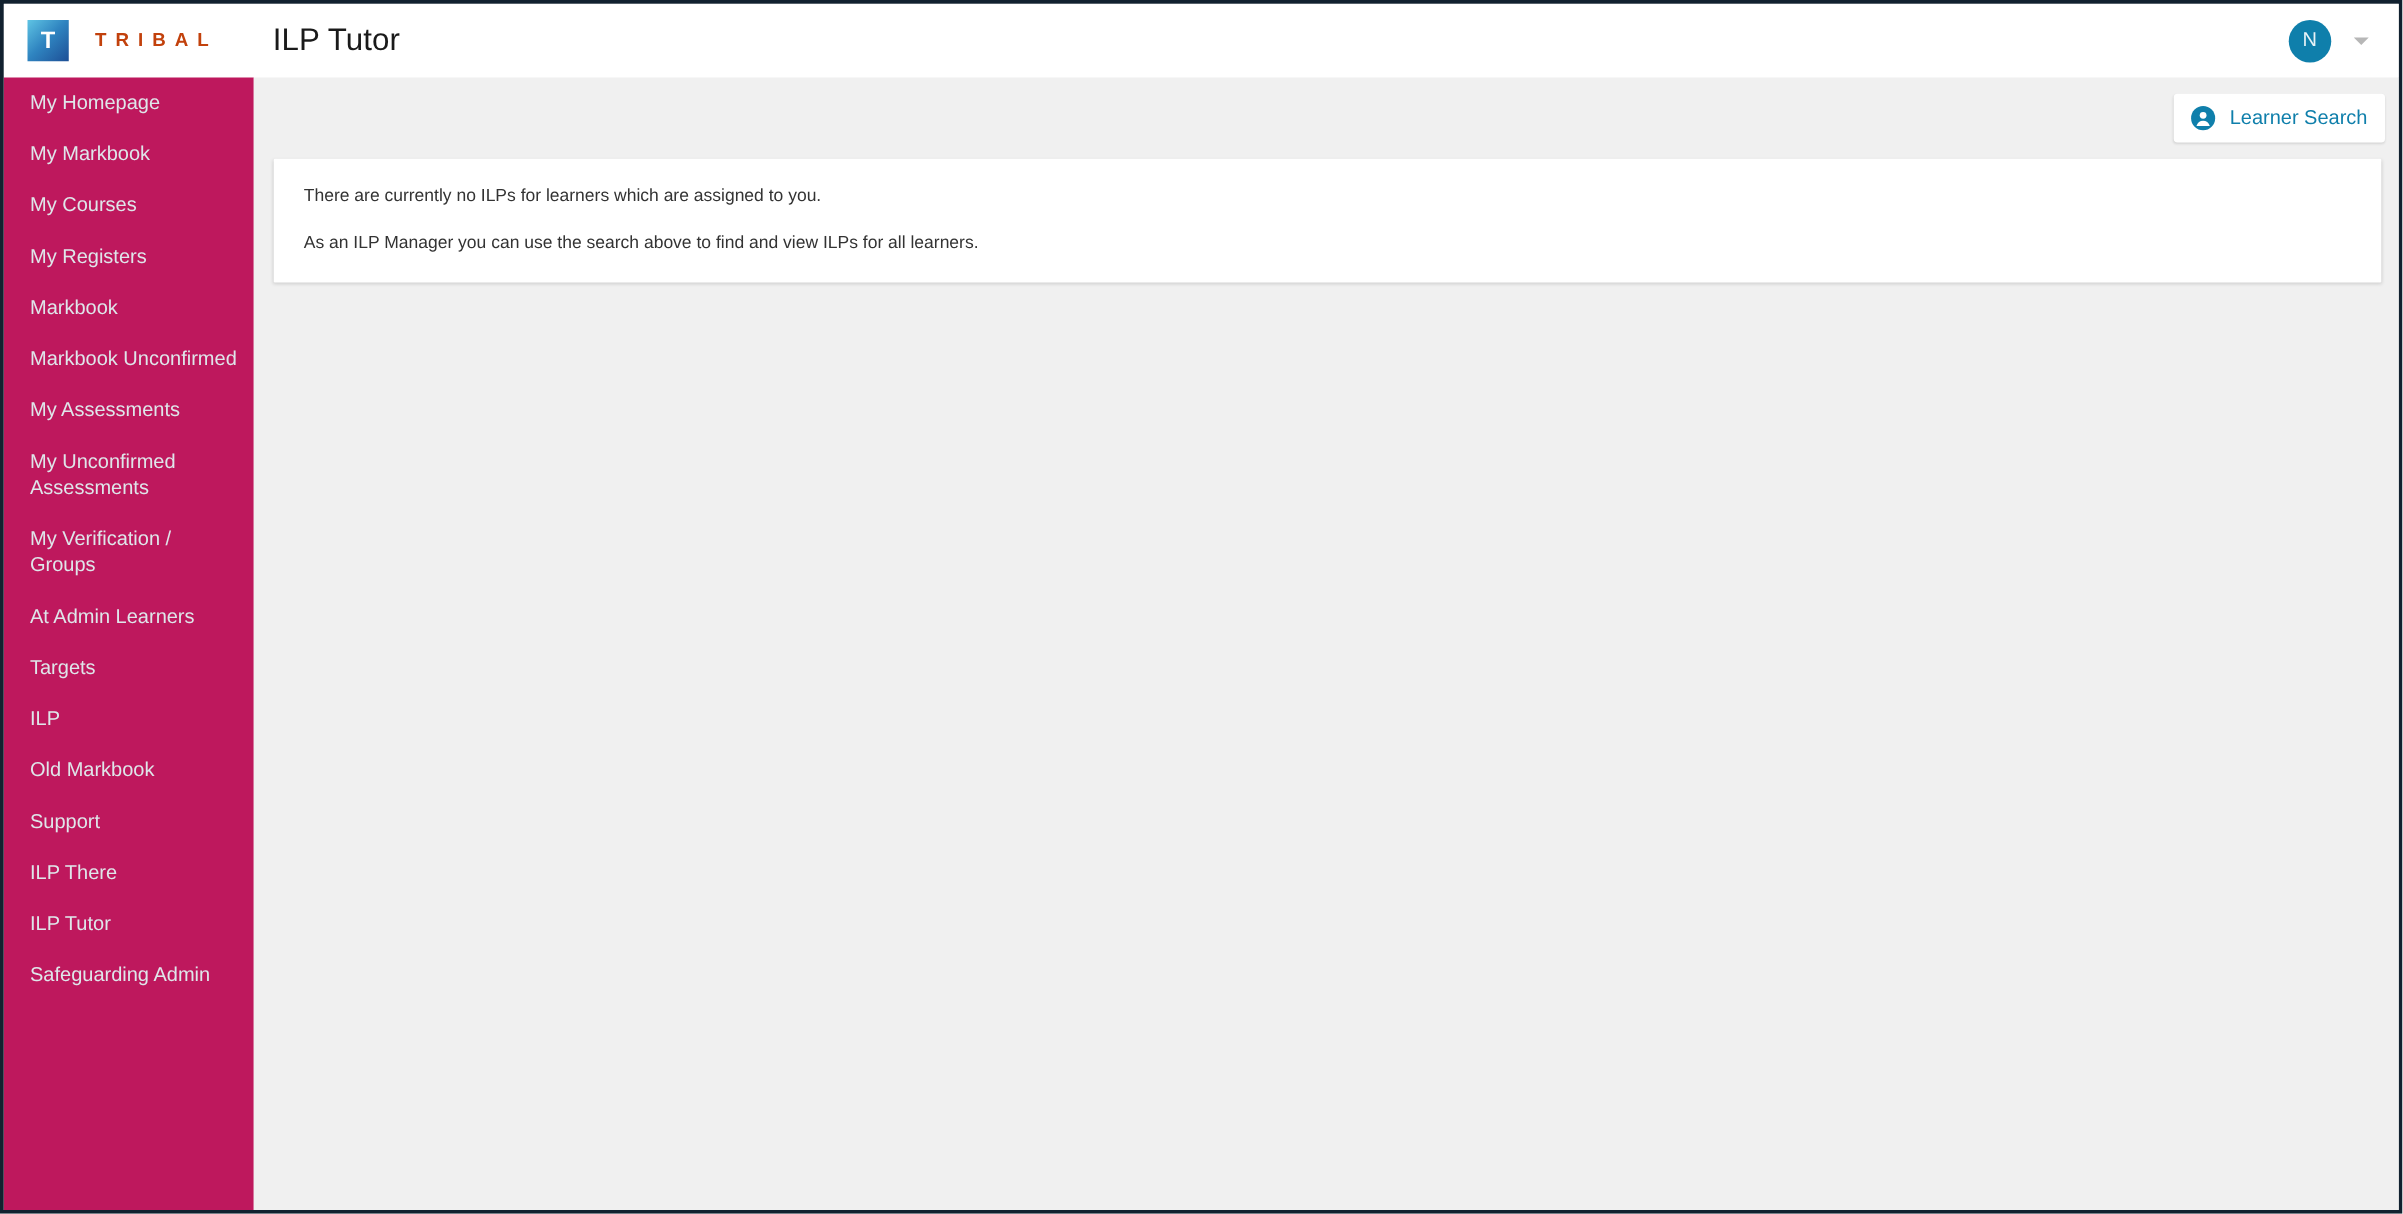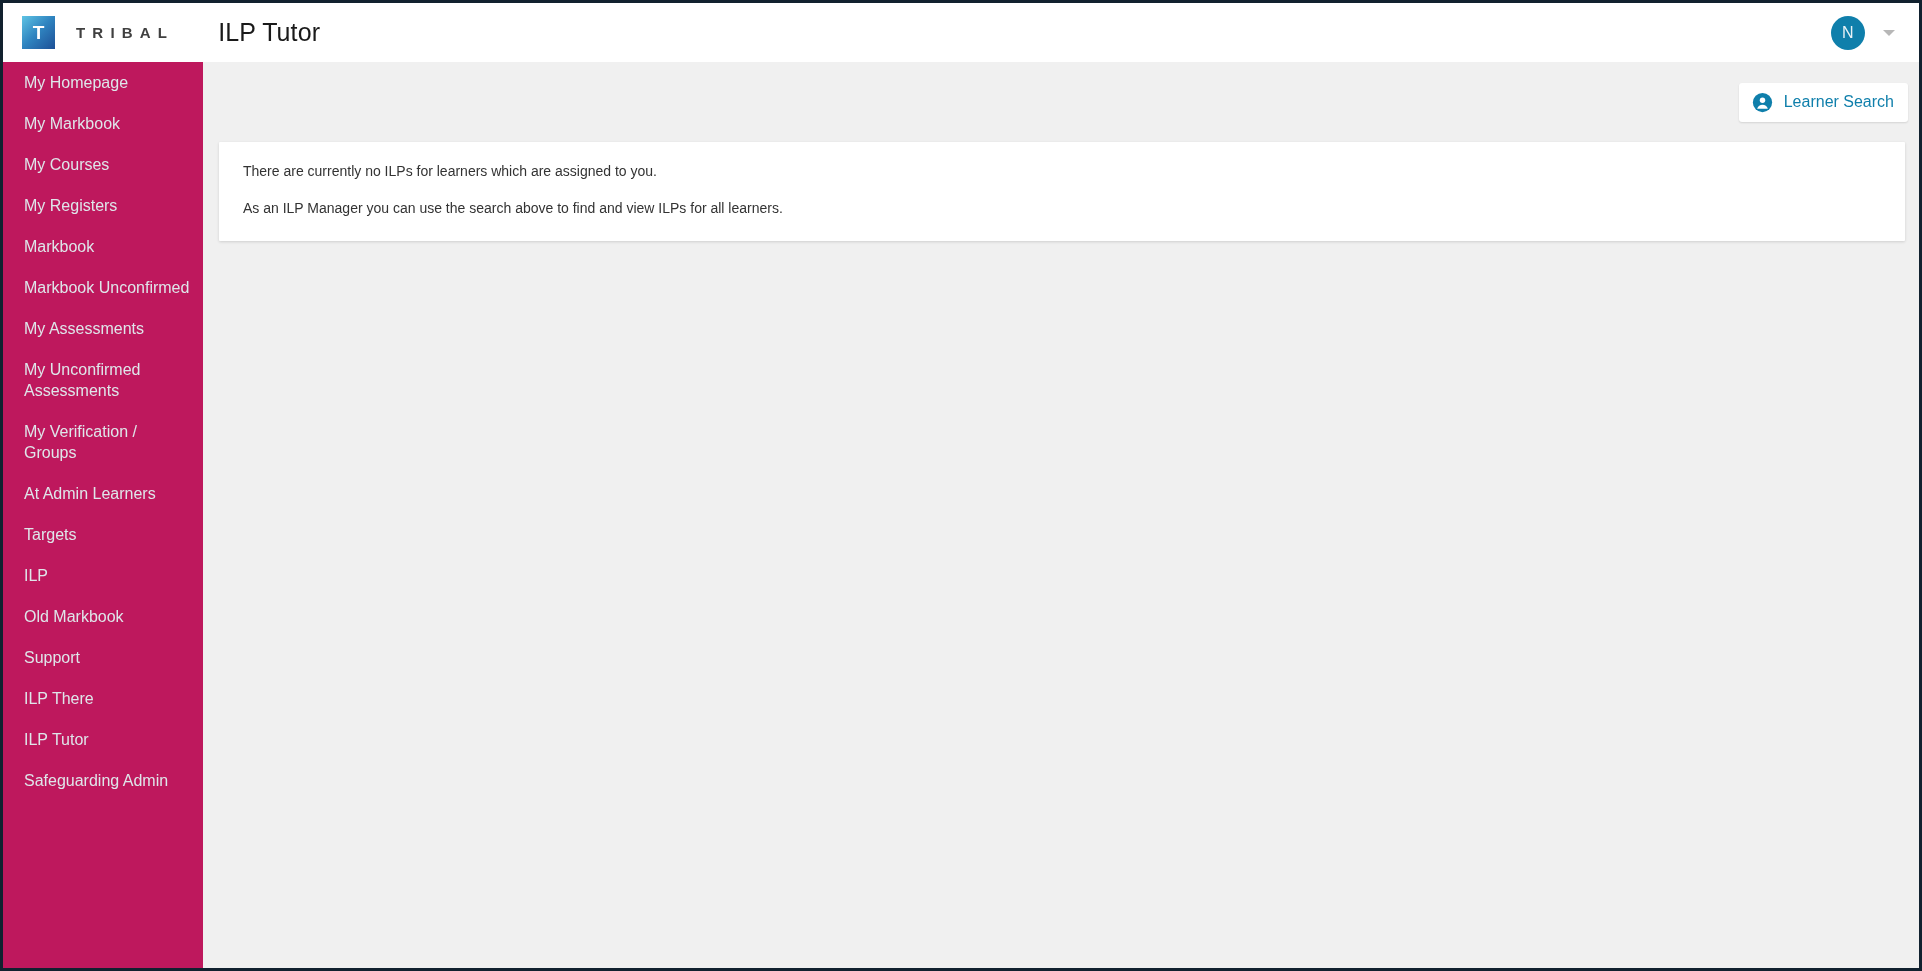--- a/index.html
+++ b/index.html
@@ -54,21 +54,21 @@
     font-size: 19px;
     font-weight: bold;
     font-family: "Liberation Sans", sans-serif;
   }
 
   .brand-word {
     margin-left: 21px;
     font-size: 15px;
     font-weight: bold;
     letter-spacing: 7.2px;
-    color: #404040;
+    color: #c2410c;
     font-family: "Liberation Sans", sans-serif;
   }
 
   .page-title {
     margin-left: 44px;
     font-size: 25px;
     color: #1a1a1a;
     font-weight: 400;
     letter-spacing: 0.1px;
   }
@@ -129,21 +129,21 @@
     position: absolute;
     top: 59px;
     left: 200px;
     right: 0;
     bottom: 0;
     background: #f0f0f0;
     overflow: hidden;
   }
 
   .toolbar {
-    height: 80px;
+    height: 65px;
     display: flex;
     align-items: center;
     justify-content: flex-end;
     padding-right: 11px;
   }
 
   .learner-search-btn {
     display: inline-flex;
     align-items: center;
     gap: 11px;

